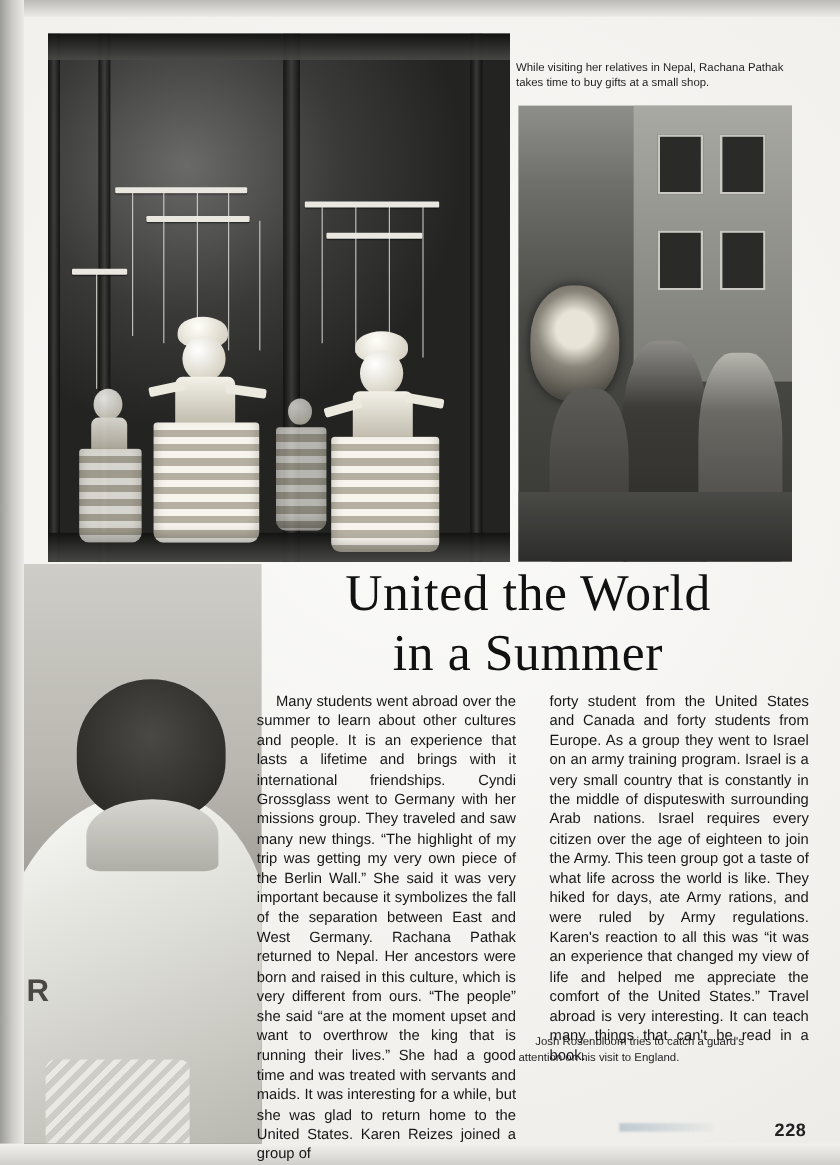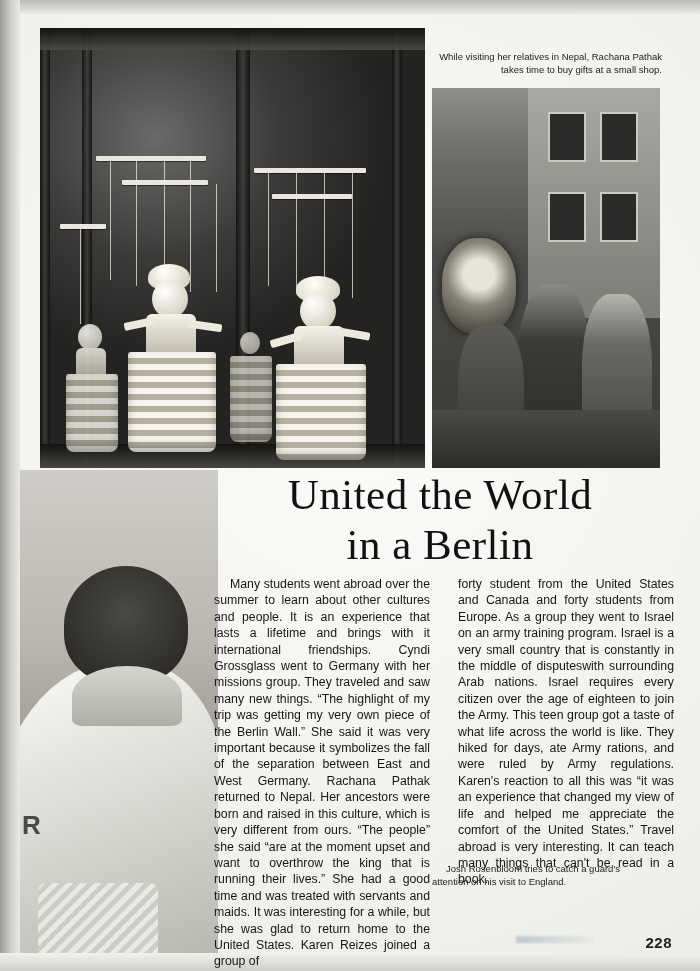--- a/index.html
+++ b/index.html
@@ -185,21 +185,21 @@
     border-radius: 8px 8px 0 0;
   }
 
   
   .caption {
     position: absolute;
     font-family: "Liberation Sans", sans-serif;
     font-size: 9.5px;
     line-height: 13px;
     color: #1c1c1c;
-    text-align: right;
+    text-align: left;
   }
   #caption-nepal {
     left: 430px; top: 50px;
     width: 232px;
   }
   #caption-england {
     left: 432px; top: 862px;
     width: 216px;
     text-align: left;
     text-indent: 14px;
@@ -340,21 +340,21 @@
   <div class="photo" id="photo-england">
     <div class="coat"></div>
     <div class="hair"></div>
     <div class="collar"></div>
     <div class="letter">R</div>
     <div class="sleeve"></div>
   </div>
 
   <div class="headline">
     <span>United the World</span>
-    <span class="l2">in a Berlin</span>
+    <span class="l2">in a Summer</span>
   </div>
 
   <div class="col" id="col-left">
     <p class="indent">Many students went abroad over the summer to learn about other cultures and people. It is an experience that lasts a lifetime and brings with it international friendships. Cyndi Grossglass went to Germany with her missions group. They traveled and saw many new things. “The highlight of my trip was getting my very own piece of the Berlin Wall.” She said it was very important because it symbolizes the fall of the separation between East and West Germany. Rachana Pathak returned to Nepal. Her ancestors were born and raised in this culture, which is very different from ours. “The people” she said “are at the moment upset and want to overthrow the king that is running their lives.” She had a good time and was treated with servants and maids. It was interesting for a while, but she was glad to return home to the United States. Karen Reizes joined a group of</p>
   </div>
 
   <div class="col" id="col-right">
     <p>forty student from the United States and Canada and forty students from Europe. As a group they went to Israel on an army training program. Israel is a very small country that is constantly in the middle of disputeswith surrounding Arab nations. Israel requires every citizen over the age of eighteen to join the Army. This teen group got a taste of what life across the world is like. They hiked for days, ate Army rations, and were ruled by Army regulations. Karen's reaction to all this was “it was an experience that changed my view of life and helped me appreciate the comfort of the United States.” Travel abroad is very interesting. It can teach many things that can't be read in a book.</p>
   </div>
 

